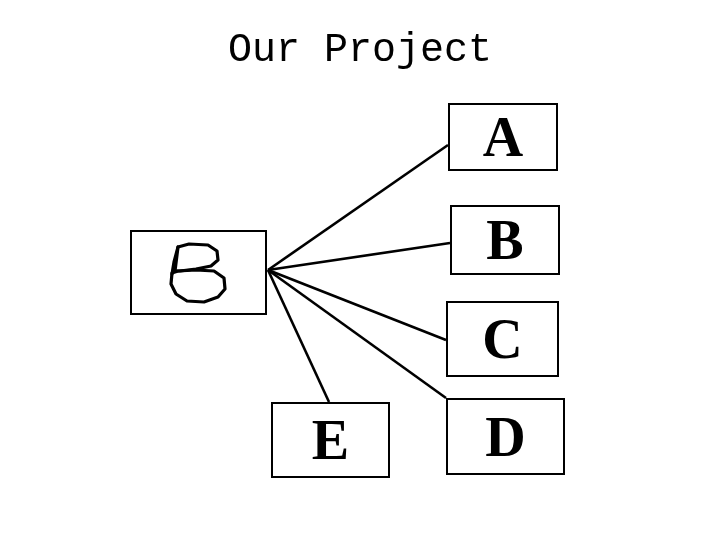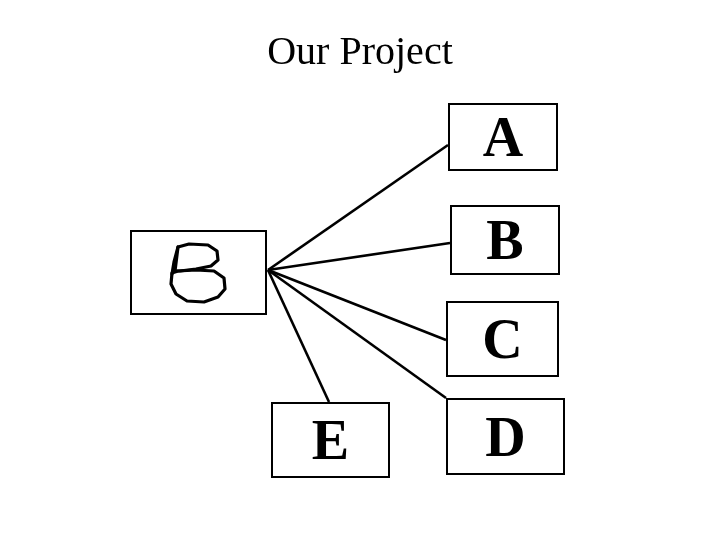--- a/index.html
+++ b/index.html
@@ -17,21 +17,21 @@
     height: 540px;
     background: #ffffff;
     overflow: hidden;
   }
   #slide-title {
     position: absolute;
     left: 0;
     top: 28px;
     width: 720px;
     text-align: center;
-    font-family: Liberation Serif, serif;
+    font-family: Liberation Mono, monospace;
     font-size: 40px;
     line-height: 46px;
     font-weight: 400;
     color: #000000;
     letter-spacing: 0px;
     white-space: nowrap;
   }
   #connector-layer {
     position: absolute;
     left: 0;

